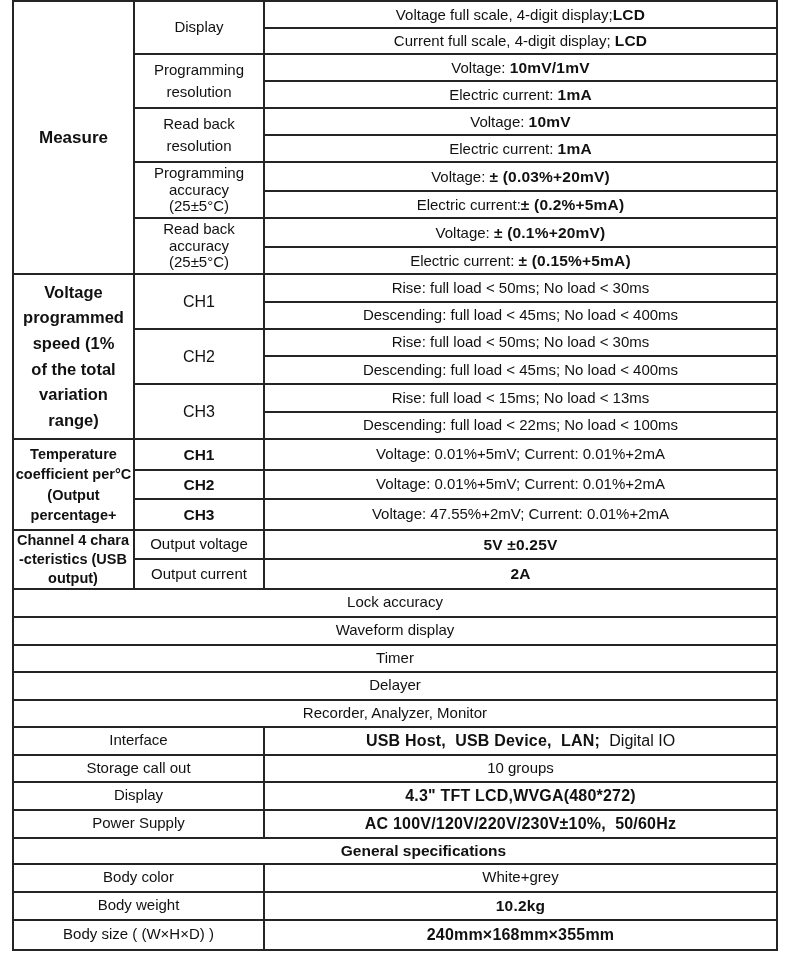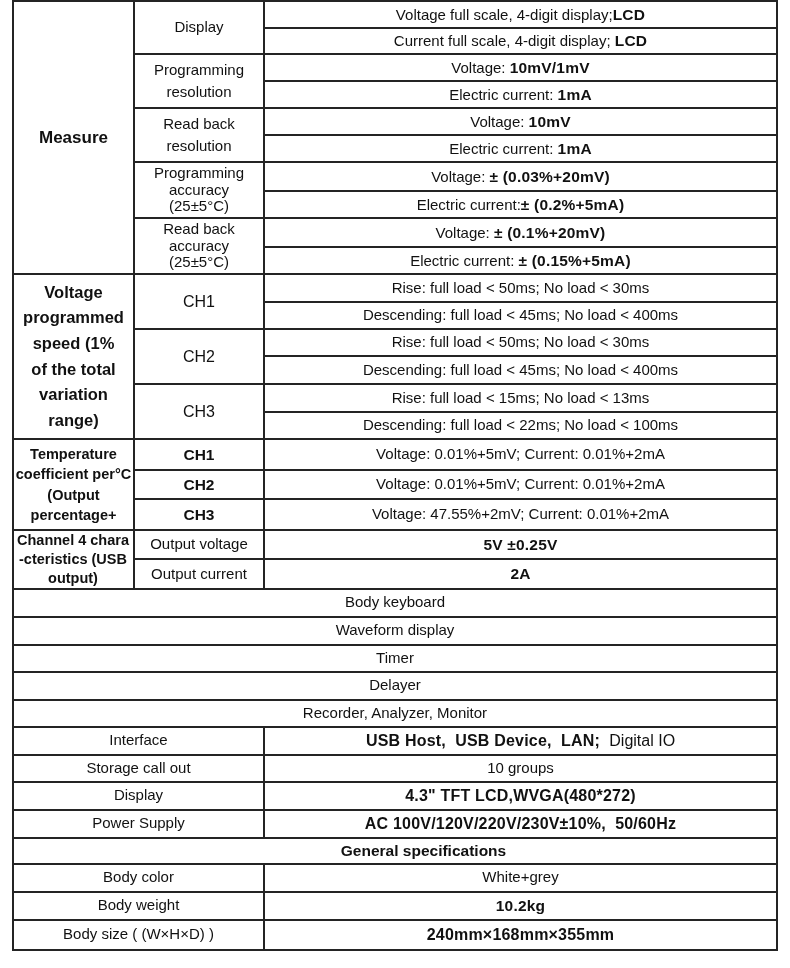--- a/index.html
+++ b/index.html
@@ -144,21 +144,21 @@
 output)</td>
     <td>Output voltage</td>
     <td><b>5V ±0.25V</b></td>
   </tr>
   <tr style="height:28px">
     <td>Output current</td>
     <td><b>2A</b></td>
   </tr>
 
   <tr style="height:28px">
-    <td colspan="3">Body keyboard</td>
+    <td colspan="3">Lock accuracy</td>
   </tr>
   <tr style="height:28px">
     <td colspan="3">Waveform display</td>
   </tr>
   <tr style="height:27px">
     <td colspan="3">Timer</td>
   </tr>
   <tr style="height:28px">
     <td colspan="3">Delayer</td>
   </tr>

